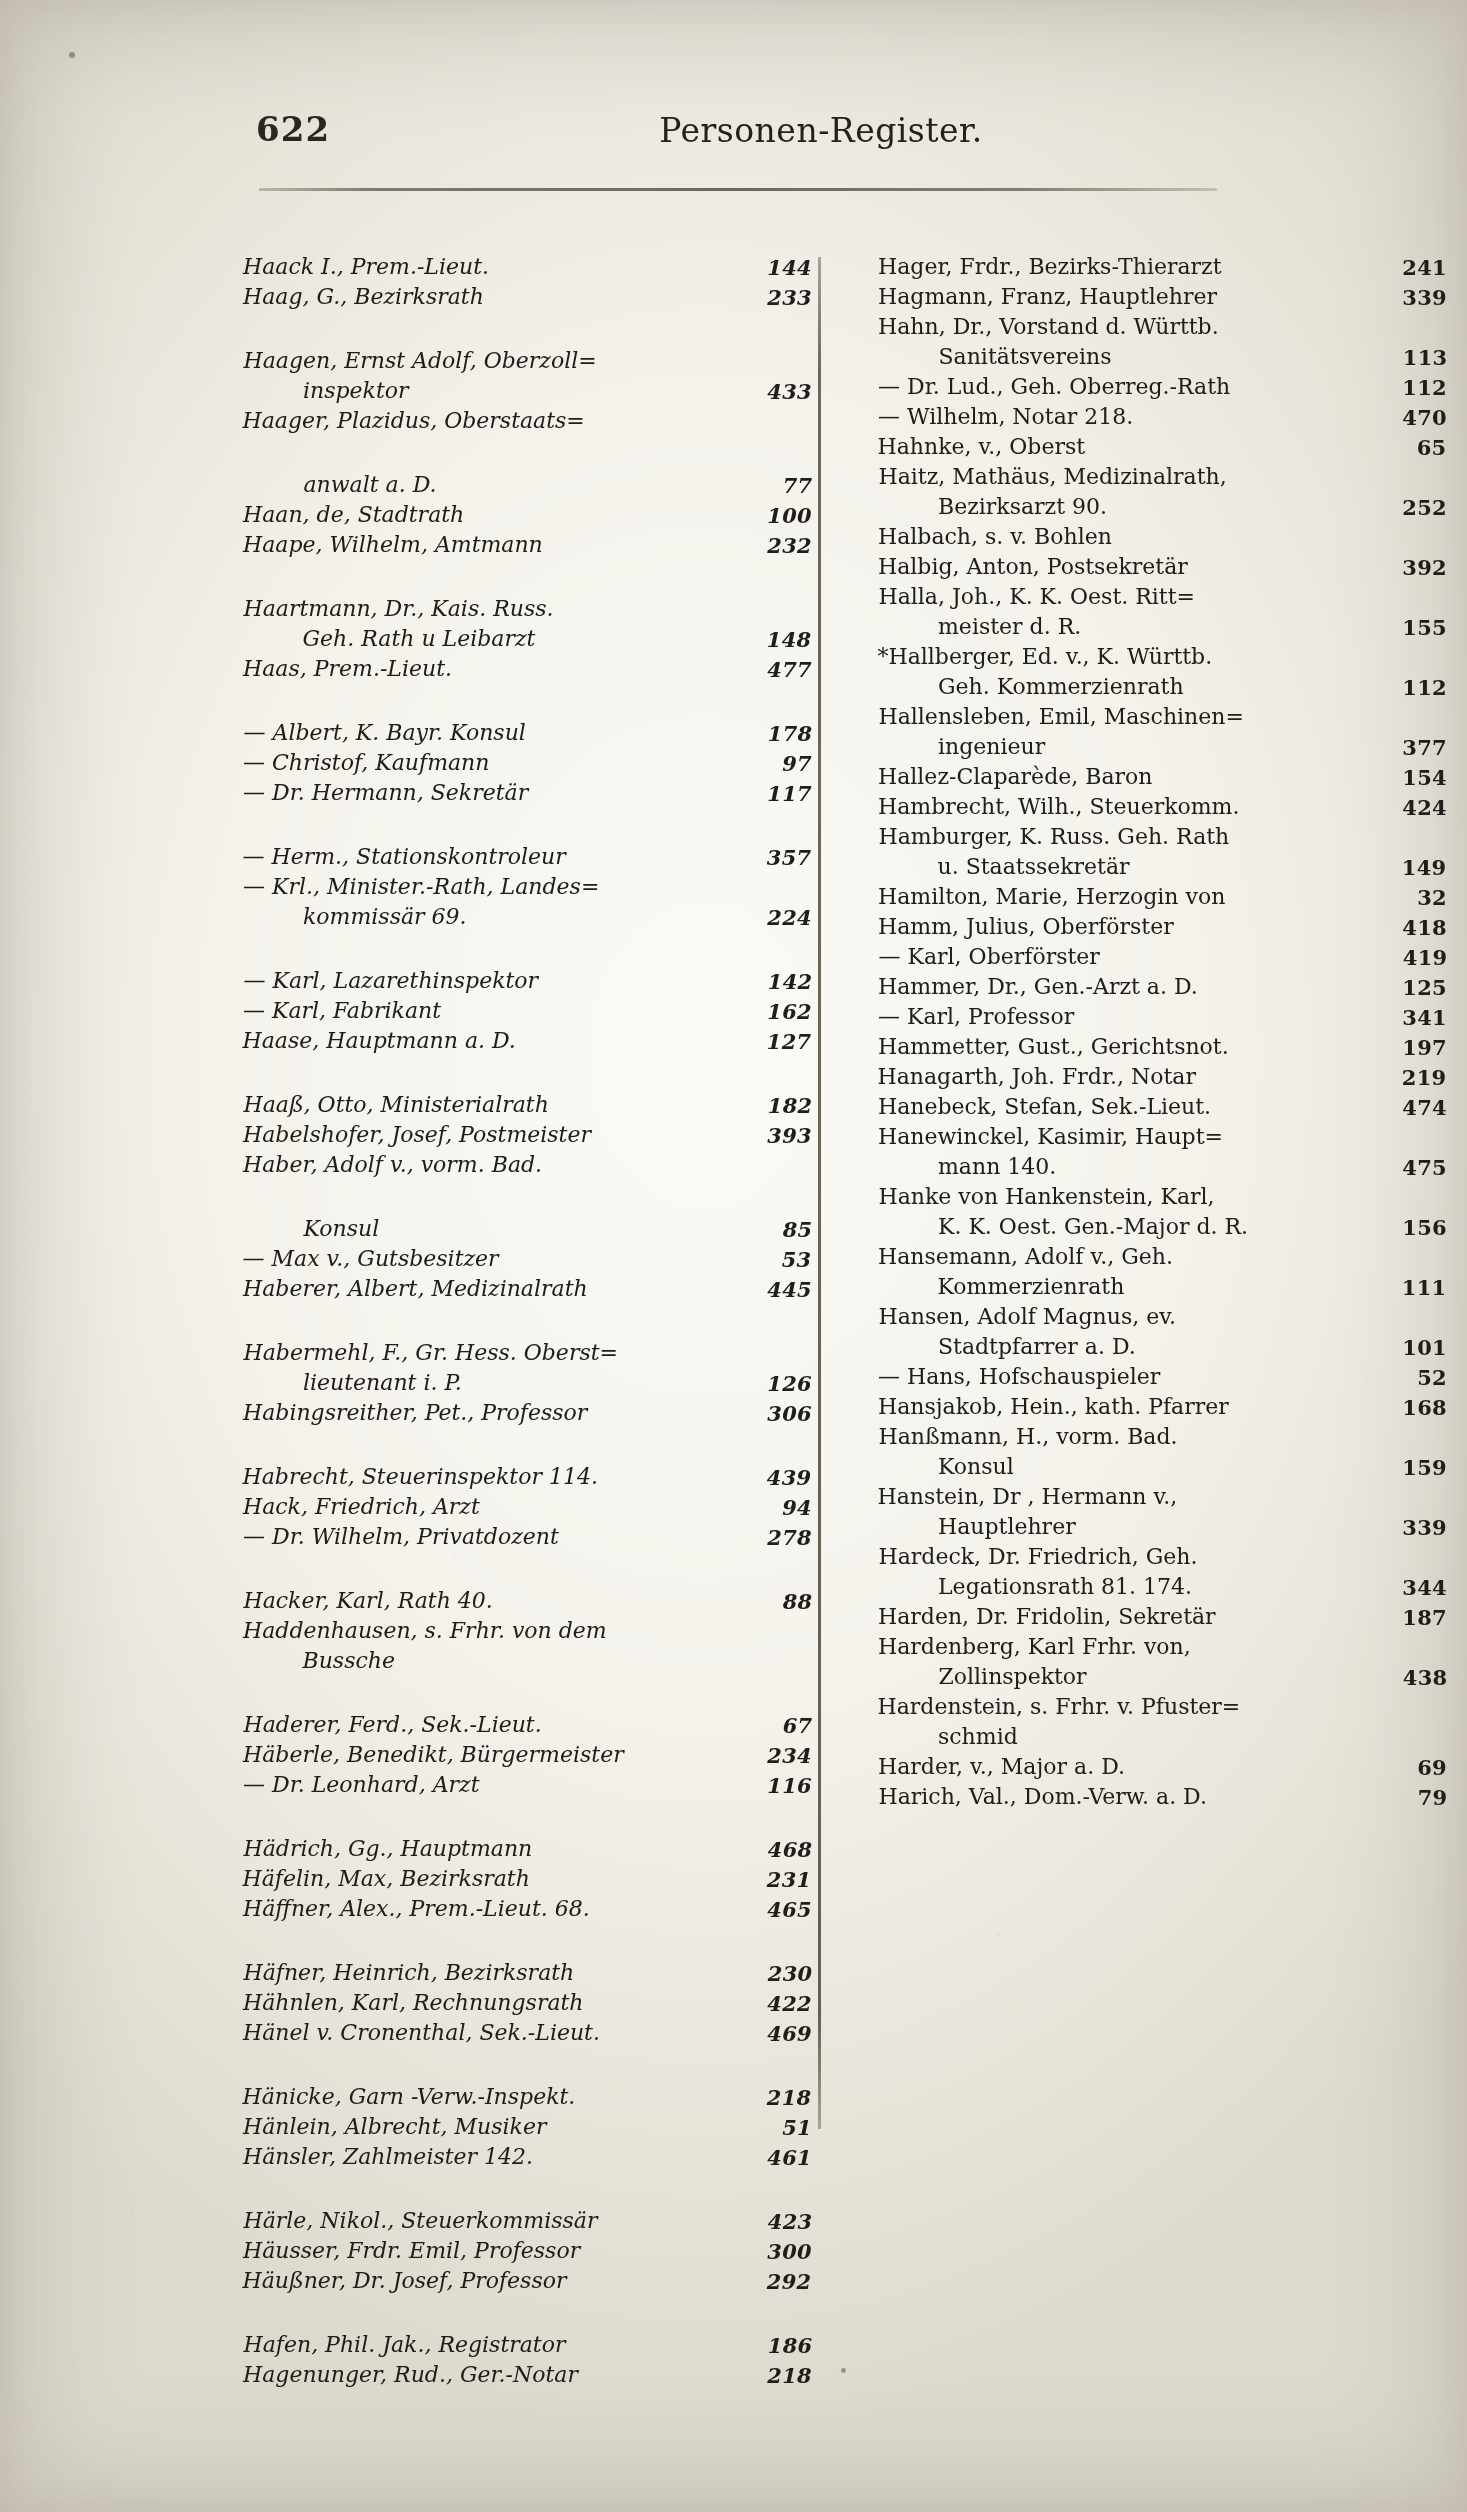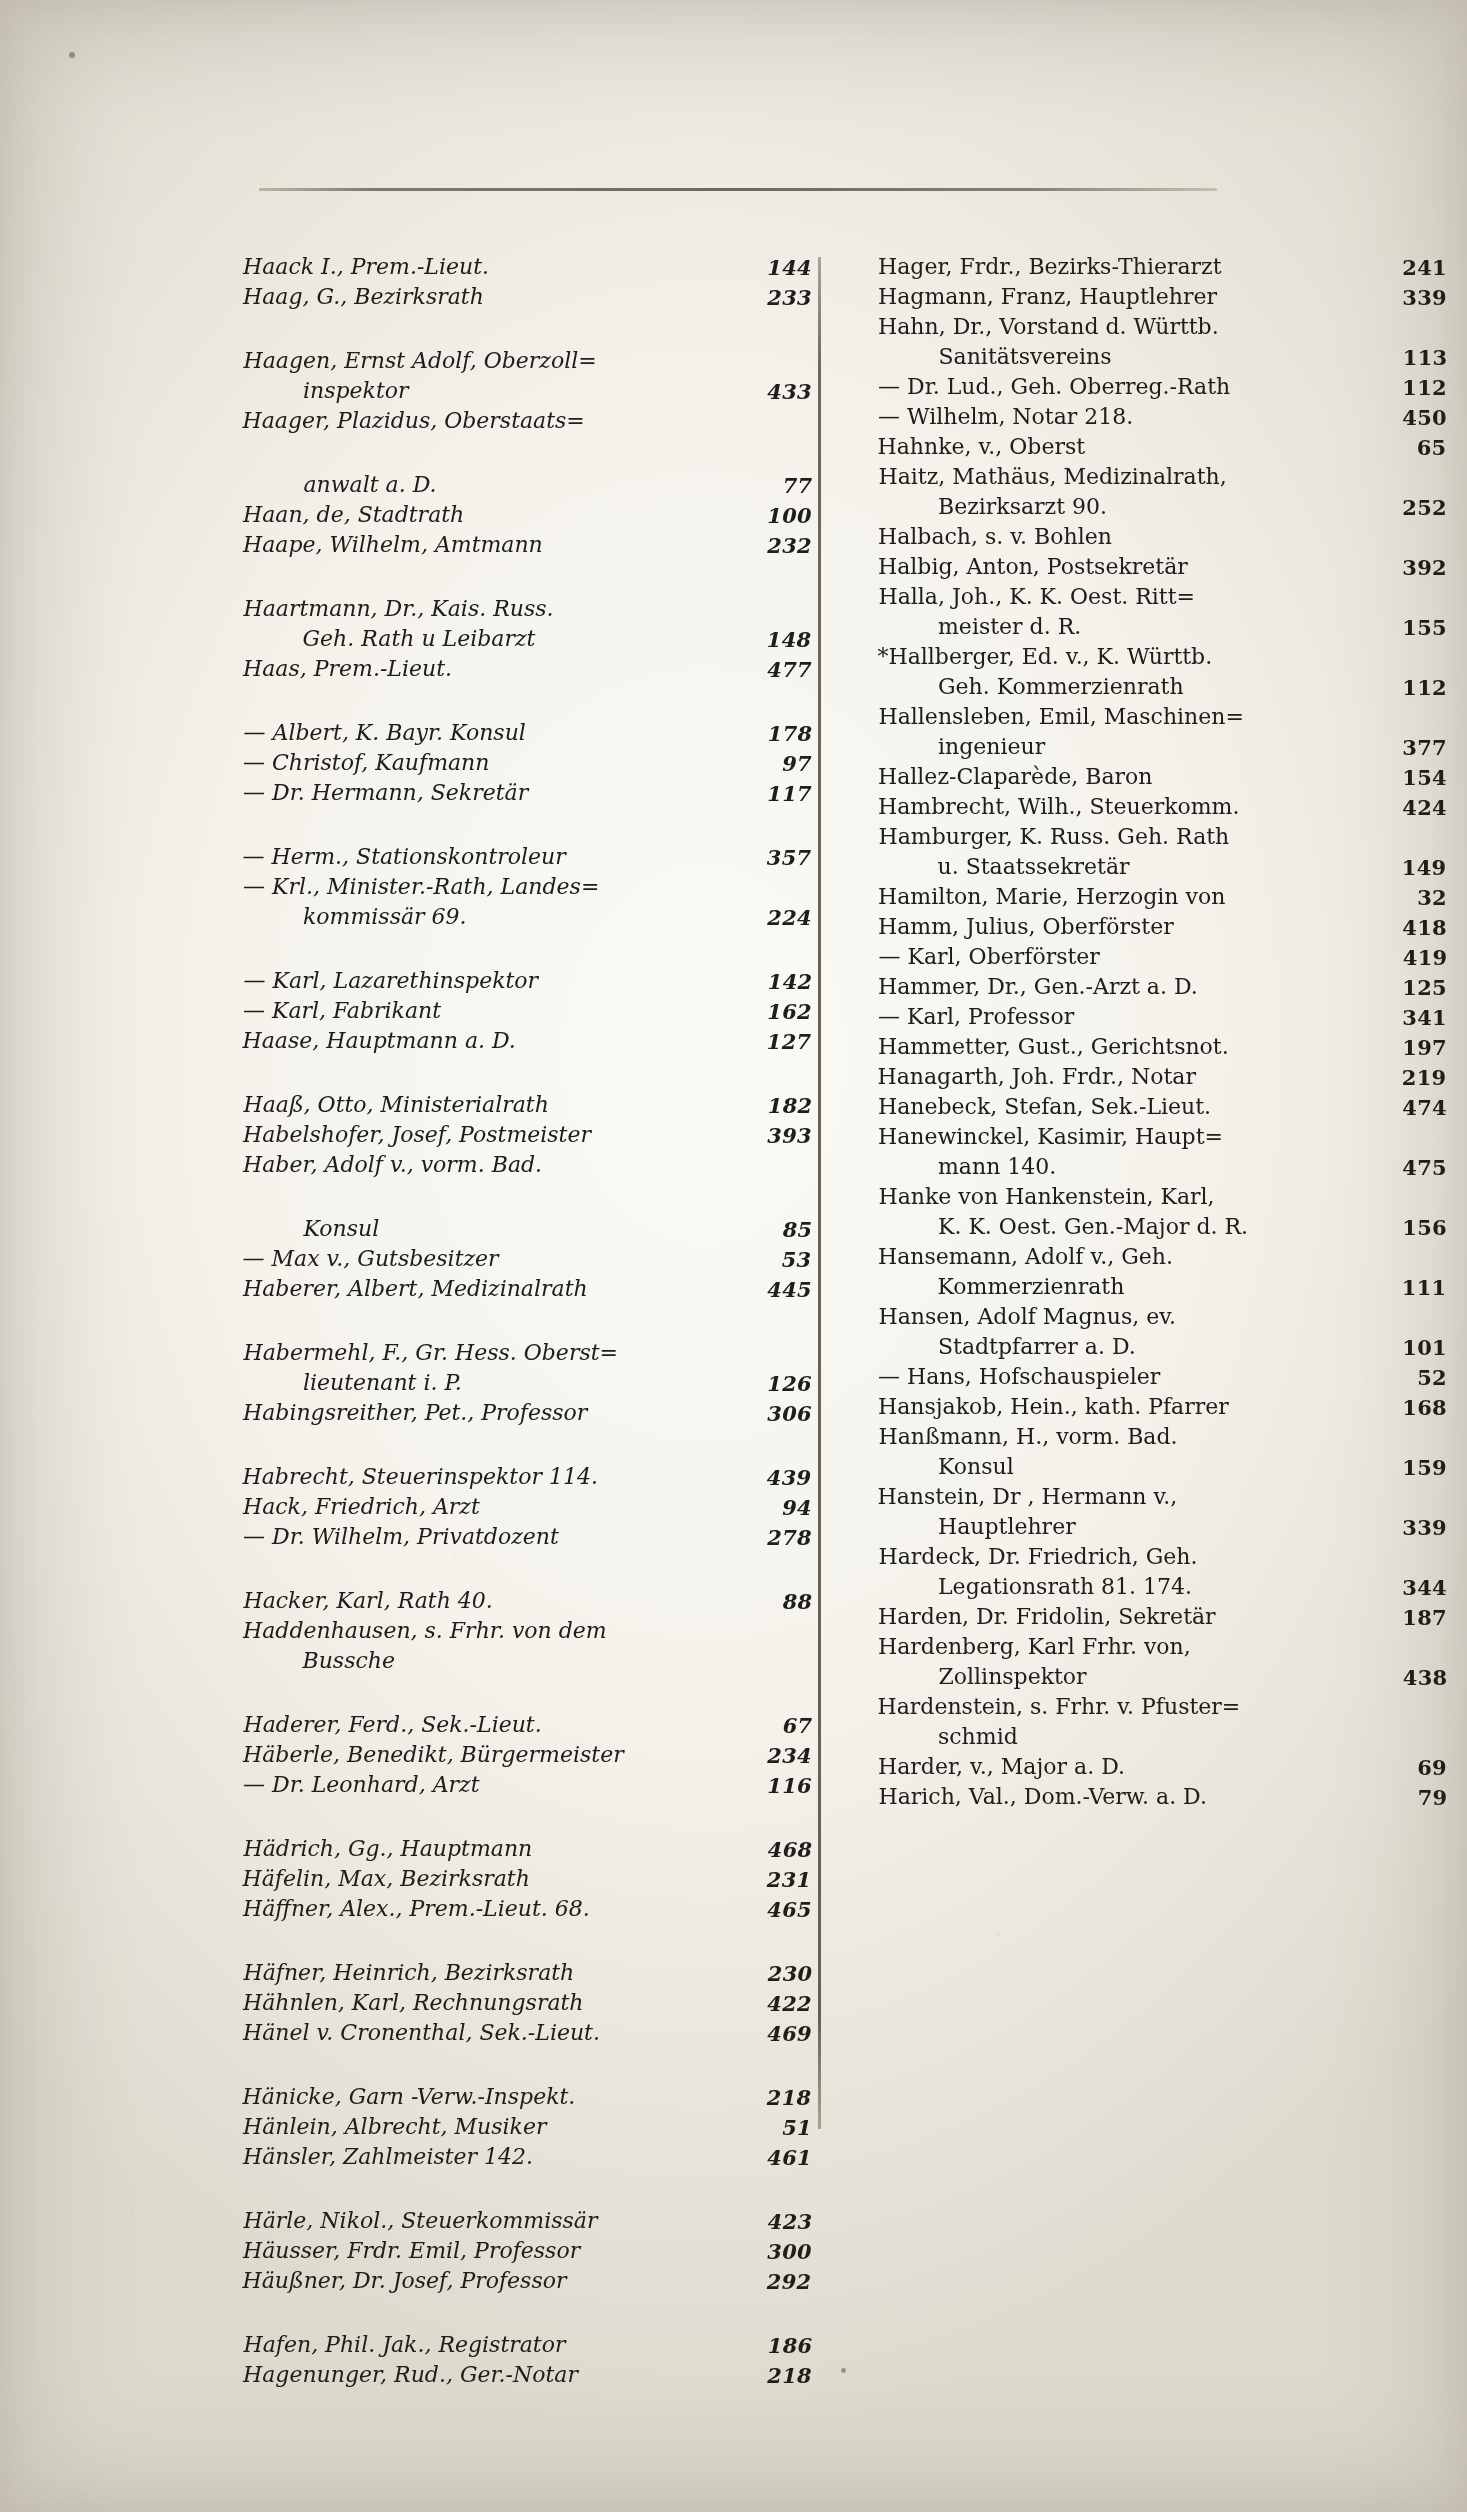--- a/index.html
+++ b/index.html
@@ -98,20 +98,24 @@
 <body>
 
 <div id="paper"></div>
 <div id="grain"></div>
 <div id="edges"></div>
 <div id="speck-a"></div>
 <div id="speck-b"></div>
 
 <div id="sheet">
 
+  <div class="hdr">
+    <div class="folio">622</div>
+    <div class="runhead">Personen-Register.</div>
+  </div>
   <div class="rule"></div>
 
   <div class="divider"></div>
 
   <div id="cols">
     <div class="col left" id="col-left">
         <div class="entry"><span class="txt">Haack I., Prem.-Lieut.</span><span class="pg">144</span></div>
         <div class="entry"><span class="txt">Haag, G., Bezirksrath</span><span class="pg">233</span></div>
         <div class="entry"><span class="txt">Haagen, Ernst Adolf, Oberzoll=</span></div>
         <div class="entry ind"><span class="txt">inspektor</span><span class="pg">433</span></div>
@@ -163,21 +167,21 @@
         <div class="entry"><span class="txt">Häußner, Dr. Josef, Professor</span><span class="pg">292</span></div>
         <div class="entry"><span class="txt">Hafen, Phil. Jak., Registrator</span><span class="pg">186</span></div>
         <div class="entry"><span class="txt">Hagenunger, Rud., Ger.-Notar</span><span class="pg">218</span></div>
       </div>
     <div class="col right" id="col-right">
         <div class="entry"><span class="txt">Hager, Frdr., Bezirks-Thierarzt</span><span class="pg">241</span></div>
         <div class="entry"><span class="txt">Hagmann, Franz, Hauptlehrer</span><span class="pg">339</span></div>
         <div class="entry"><span class="txt">Hahn, Dr., Vorstand d. Württb.</span></div>
         <div class="entry ind"><span class="txt">Sanitätsvereins</span><span class="pg">113</span></div>
         <div class="entry dash"><span class="txt">Dr. Lud., Geh. Oberreg.-Rath</span><span class="pg">112</span></div>
-        <div class="entry dash"><span class="txt">Wilhelm, Notar            218.</span><span class="pg">450</span></div>
+        <div class="entry dash"><span class="txt">Wilhelm, Notar            218.</span><span class="pg">470</span></div>
         <div class="entry"><span class="txt">Hahnke, v., Oberst</span><span class="pg">65</span></div>
         <div class="entry"><span class="txt">Haitz, Mathäus, Medizinalrath,</span></div>
         <div class="entry ind"><span class="txt">Bezirksarzt                90.</span><span class="pg">252</span></div>
         <div class="entry"><span class="txt">Halbach, s. v. Bohlen</span></div>
         <div class="entry"><span class="txt">Halbig, Anton, Postsekretär</span><span class="pg">392</span></div>
         <div class="entry"><span class="txt">Halla, Joh., K. K. Oest. Ritt=</span></div>
         <div class="entry ind"><span class="txt">meister d. R.</span><span class="pg">155</span></div>
         <div class="entry"><span class="txt">*Hallberger, Ed. v., K. Württb.</span></div>
         <div class="entry ind"><span class="txt">Geh. Kommerzienrath</span><span class="pg">112</span></div>
         <div class="entry"><span class="txt">Hallensleben, Emil, Maschinen=</span></div>

